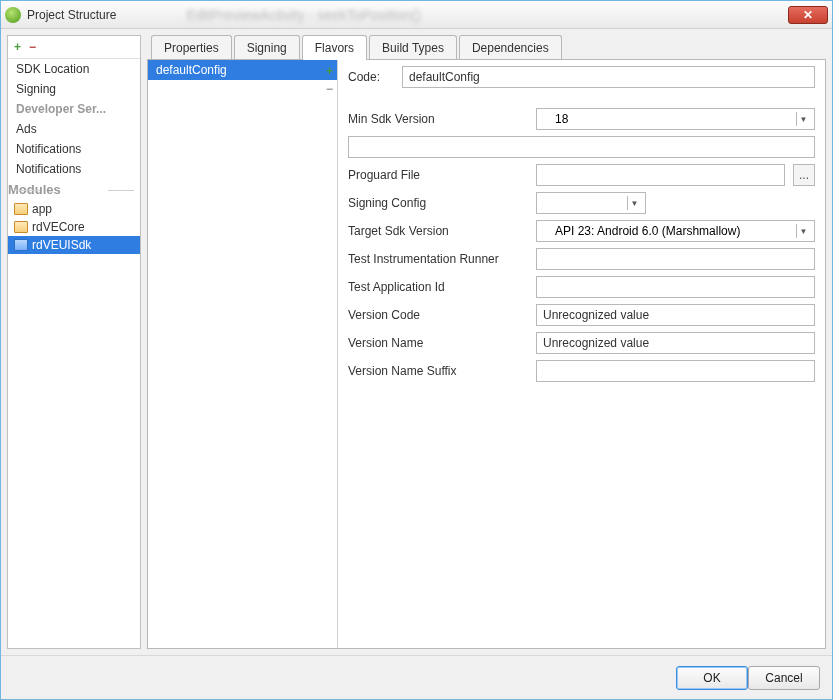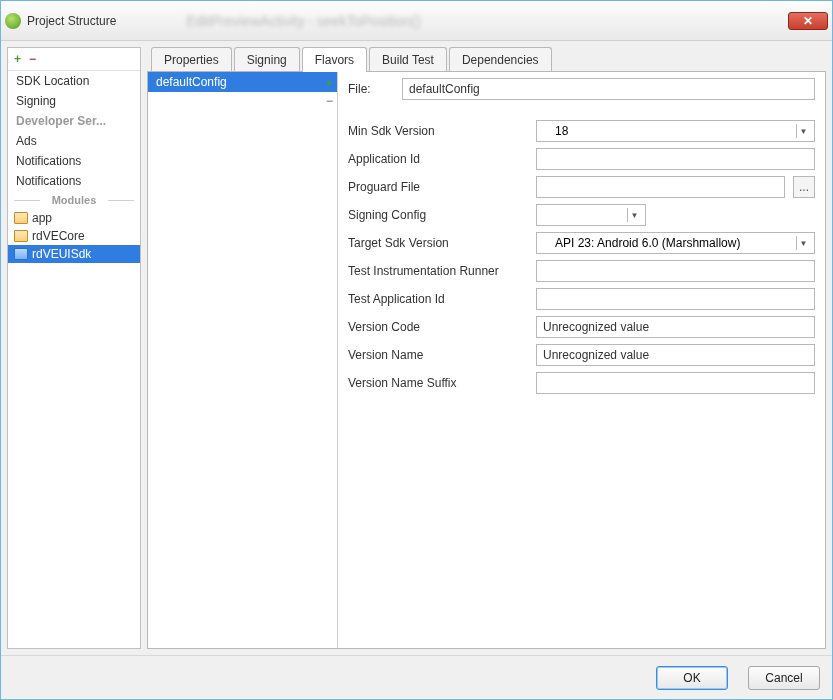--- a/index.html
+++ b/index.html
@@ -1,30 +1,30 @@
 <!DOCTYPE html>
 <html><head>
 <meta charset="utf-8">
 <style>
   * { box-sizing: border-box; font-family: "Segoe UI", Tahoma, sans-serif; font-size: 12px; }
   body { margin: 0; background: #fff; width: 833px; height: 700px; overflow: hidden; }
   .window { width: 833px; height: 700px; border: 1px solid #6fb7e0; display: flex; flex-direction: column; background: #f0f0f0; }
-  .titlebar { height: 40px; display: flex; align-items: center; background: linear-gradient(#fdfdfd, #e9e9e9); border-bottom: 1px solid #d0d0d0; padding: 0 4px; }
+  .titlebar { height: 28px; display: flex; align-items: center; background: linear-gradient(#fdfdfd, #e9e9e9); border-bottom: 1px solid #d0d0d0; padding: 0 4px; }
   .app-icon { width: 16px; height: 16px; border-radius: 50%; background: radial-gradient(circle at 40% 35%, #b7e26f, #4c9a1a); margin-right: 6px; }
   .title-text { color: #333; }
   .title-blur { color: #bbb; filter: blur(2px); margin-left: 70px; font-size: 14px;}
   .close-btn { margin-left: auto; width: 40px; height: 18px; background: linear-gradient(#e56d5e, #c8402f); border: 1px solid #8a2a1d; border-radius: 3px; color: #fff; display:flex; align-items:center; justify-content:center; font-weight:bold; font-size:10px; }
   .content { flex: 1; display: flex; padding: 6px; gap: 6px; min-height:0; }
   .sidebar { width: 134px; background: #fff; border: 1px solid #c0c0c0; display: flex; flex-direction: column; }
   .sidebar-tools { display:flex; gap:8px; padding: 4px 6px; border-bottom: 1px solid #e0e0e0; font-size: 16px; font-weight: bold;}
   .plus { color: #4a9b39; }
   .minus { color: #b04040; }
   .side-item { padding: 3px 8px; color: #333; cursor: default; white-space: nowrap; overflow: hidden; text-overflow: ellipsis;}
   .side-item.gray { color: #9a9a9a; font-weight: bold; }
-  .side-header { color: #9a9a9a; font-weight: bold; text-align:center; position:relative; padding: 3px 0; font-size:11px;}
+  .side-header { color: #9a9a9a; font-weight: bold; text-align:left; position:relative; padding: 3px 0; font-size:13px;}
   .side-header::before, .side-header::after { content:""; position:absolute; top:50%; width:26px; border-top:1px solid #d0d0d0; }
   .side-header::before{left:6px;} .side-header::after{right:6px;}
   .side-item.module { display:flex; align-items:center; gap:4px; padding: 2px 6px;}
   .mod-icon { width:14px; height:12px; border:1px solid #c98a2a; background: linear-gradient(#ffe9b8,#f7cf7a); border-radius:1px; flex-shrink:0; position:relative;}
   .mod-icon.blue { border-color:#2a6fc9; background: linear-gradient(#b8d8ff,#7ab0f7);}
   .side-item.selected { background: #2f7de1; color: #fff; }
   .main { flex: 1; display: flex; flex-direction: column; min-height:0;}
   .tabs { display: flex; gap: 2px; padding-left: 4px; align-items: flex-end;}
   .tab { padding: 5px 12px; border: 1px solid #b8b8b8; border-bottom: none; background: #f4f4f4; border-radius: 3px 3px 0 0; color:#333; cursor:default;}
   .tab.active { background: #fff; position: relative; z-index: 2; }
@@ -34,21 +34,21 @@
   .flavor-tools { position:absolute; top:4px; right:4px; display:flex; flex-direction:column; gap:4px; font-size:16px; font-weight:bold; }
   .form { flex:1; padding: 6px 10px; display:flex; flex-direction:column; gap: 6px; overflow:auto;}
   .row { display:flex; align-items:center; gap: 8px; }
   .row .label { width: 180px; color:#333; }
   .name-row .label { width: 46px; }
   .input { flex:1; height:22px; border:1px solid #b8b8b8; padding: 2px 6px; background:#fff; color:#333; }
   .select { flex:1; height:22px; border:1px solid #b8b8b8; background:#fff; display:flex; align-items:center; padding: 0 4px 0 18px; justify-content:space-between;}
   .select.narrow { flex:0 0 110px; }
   .chev { width:14px; height:14px; border-left:1px solid #b8b8b8; display:flex; align-items:center; justify-content:center; font-size:8px; color:#555;}
   .browse-btn { width:22px; height:22px; border:1px solid #b8b8b8; background:#f4f4f4; display:flex; align-items:center; justify-content:center; font-size:10px; color:#555;}
-  .footer { height: 44px; display:flex; justify-content:flex-end; align-items:center; gap:20px; padding: 0 12px; border-top:1px solid #d8d8d8;}
+  .footer { height: 44px; display:flex; justify-content:flex-end; align-items:center; gap:0; padding: 0 12px; border-top:1px solid #d8d8d8;}
   .btn { min-width:72px; height:24px; border:1px solid #a8a8a8; background: linear-gradient(#fdfdfd,#e8e8e8); border-radius:3px; display:flex; align-items:center; justify-content:center; color:#222;}
   .btn.primary { border:1px solid #3a8de0; box-shadow: 0 0 0 1px #9ac8f5 inset; }
 </style>
 </head>
 <body>
 
 <div class="window">
   <div class="titlebar">
     <div class="app-icon"></div>
     <div class="title-text">Project Structure</div>
@@ -83,47 +83,46 @@
         <span class="mod-icon blue"></span>
         <span>rdVEUISdk</span>
       </div>
     </div>
 
     <div class="main">
       <div class="tabs">
         <div class="tab">Properties</div>
         <div class="tab">Signing</div>
         <div class="tab active">Flavors</div>
-        <div class="tab">Build Test</div>
+        <div class="tab">Build Types</div>
         <div class="tab">Dependencies</div>
       </div>
       <div class="tab-body">
         <div class="flavor-list">
           <div class="flavor-item">defaultConfig</div>
           <div class="flavor-tools">
             <span class="plus">+</span>
             <span style="color:#9a9a9a">−</span>
           </div>
         </div>
         <div class="form">
           <div class="row name-row">
-            <span class="label">File:</span>
+            <span class="label">Code:</span>
             <input class="input" value="defaultConfig" style="">
           </div>
           <div style="height:8px"></div>
 
           <div class="row">
             <span class="label">Min Sdk Version</span>
             <div class="select">
               <span>18</span>
               <span class="chev">▼</span>
             </div>
           </div>
           <div class="row">
-            <span class="label">Application Id</span>
             <input class="input" value="" style="">
           </div>
           <div class="row">
             <span class="label">Proguard File</span>
             <input class="input" value="" style="">
             <div class="browse-btn">
                 <span>...</span>
               </div>
           </div>
           <div class="row">

